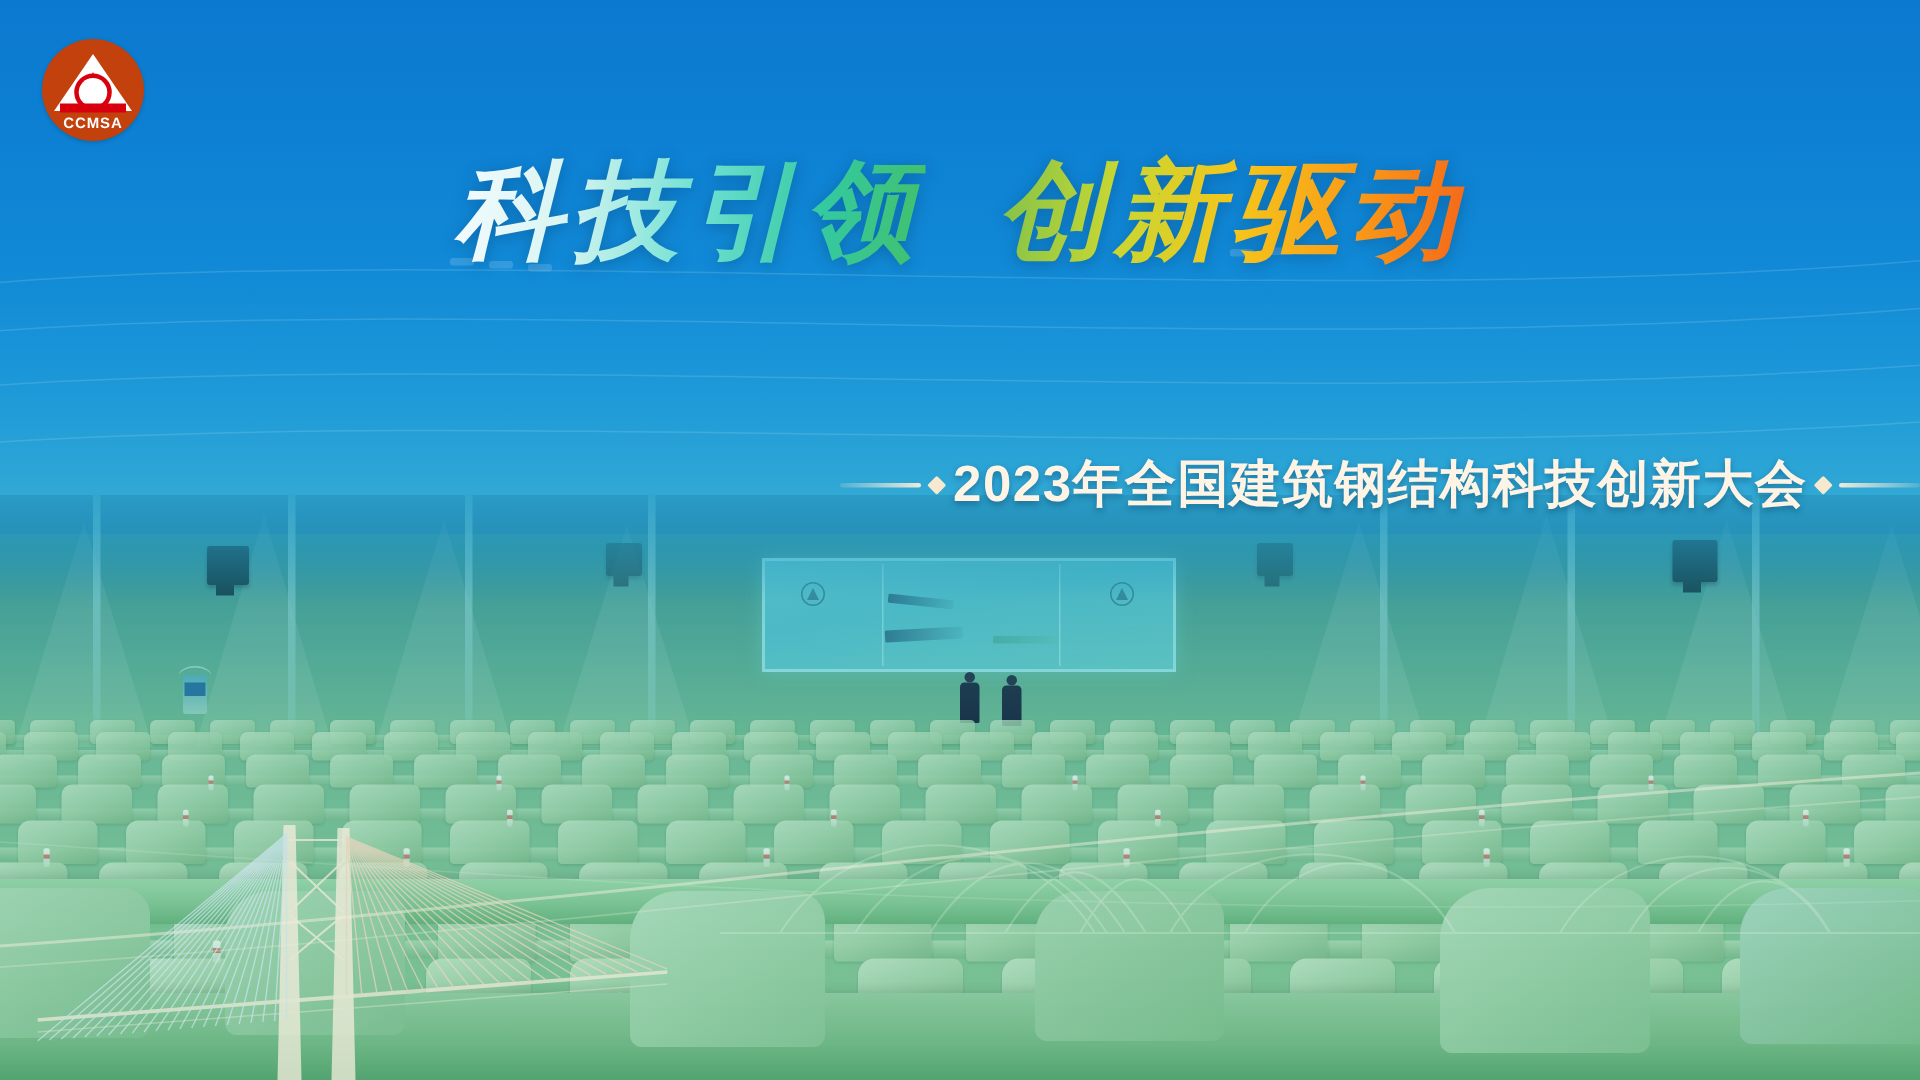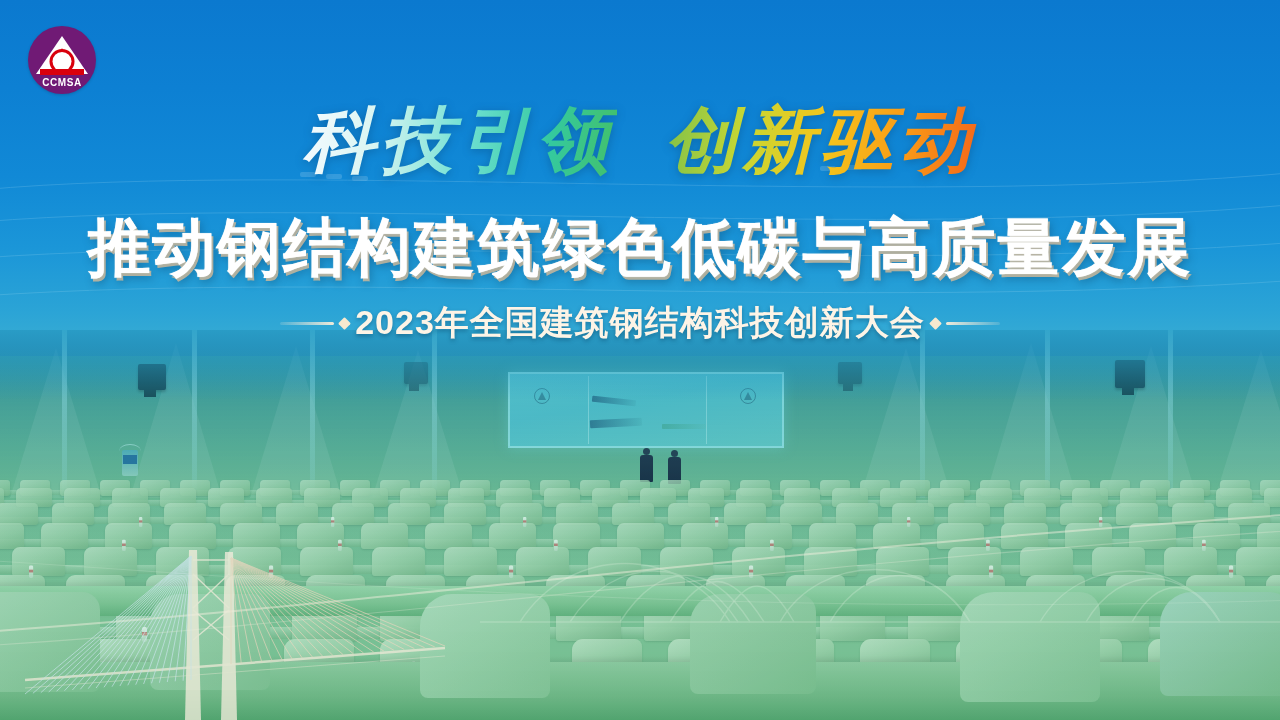--- a/index.html
+++ b/index.html
@@ -187,21 +187,21 @@
   #swoosh   { left: 0; bottom: 60px; width: 1280px; height: 160px; opacity: .6; }
   #sky-lines{ left: 0; top: 150px; width: 1280px; height: 210px; opacity: .5; }
 
   
   .logos {
     position: absolute; left: 28px; top: 26px;
     display: flex; align-items: center; gap: 26px;
   }
   .logo-ccmsa {
     position: relative; width: 68px; height: 68px;
-    border-radius: 50%; background: #701a75;
+    border-radius: 50%; background: #c2410c;
     box-shadow: 0 1px 3px rgba(0,0,0,.18);
   }
   .logo-ccmsa .tri {
     position: absolute; left: 50%; top: 10px;
     transform: translateX(-50%);
     width: 0; height: 0;
     border-left: 26px solid transparent;
     border-right: 26px solid transparent;
     border-bottom: 38px solid #ffffff;
   }
@@ -276,21 +276,21 @@
     letter-spacing: 2px;
     color: #ffffff;
     text-shadow:
        0 0 1px rgba(255,255,255,.9),
        2px 3px 0 rgba(225,190,150,.75),
        3px 5px 9px rgba(10,60,95,.40);
   }
 
   .subtitle-row {
     position: absolute; left: 0; right: 0; top: 300px;
-    display: flex; align-items: center; justify-content: center; gap: 6px;
+    display: flex; align-items: center; justify-content: flex-end; gap: 6px;
   }
   .sub-rule {
     width: 54px; height: 3px;
     background: linear-gradient(90deg, rgba(250,236,215,.15), rgba(250,238,218,.95));
     border-radius: 2px;
   }
   .sub-rule.right {
     background: linear-gradient(270deg, rgba(250,236,215,.15), rgba(250,238,218,.95));
   }
   .sub-diamond {
@@ -796,21 +796,20 @@
       <div class="dot"></div>
       <div class="bar"></div>
       <div class="ccmsa-text">CCMSA</div>
     </div>
   </div>
 
   <div class="headline-calli">
     <span class="seg seg-a">科技引领</span><span class="seg-gap"></span><span class="seg seg-b">创新驱动</span>
   </div>
 
-  <div class="headline-main">推动钢结构建筑绿色低碳与高质量发展</div>
 
   <div class="subtitle-row">
     <span class="sub-rule"></span>
     <span class="sub-diamond"></span>
     <span class="subtitle-text">2023年全国建筑钢结构科技创新大会</span>
     <span class="sub-diamond"></span>
     <span class="sub-rule right"></span>
   </div>
 
 </div>

